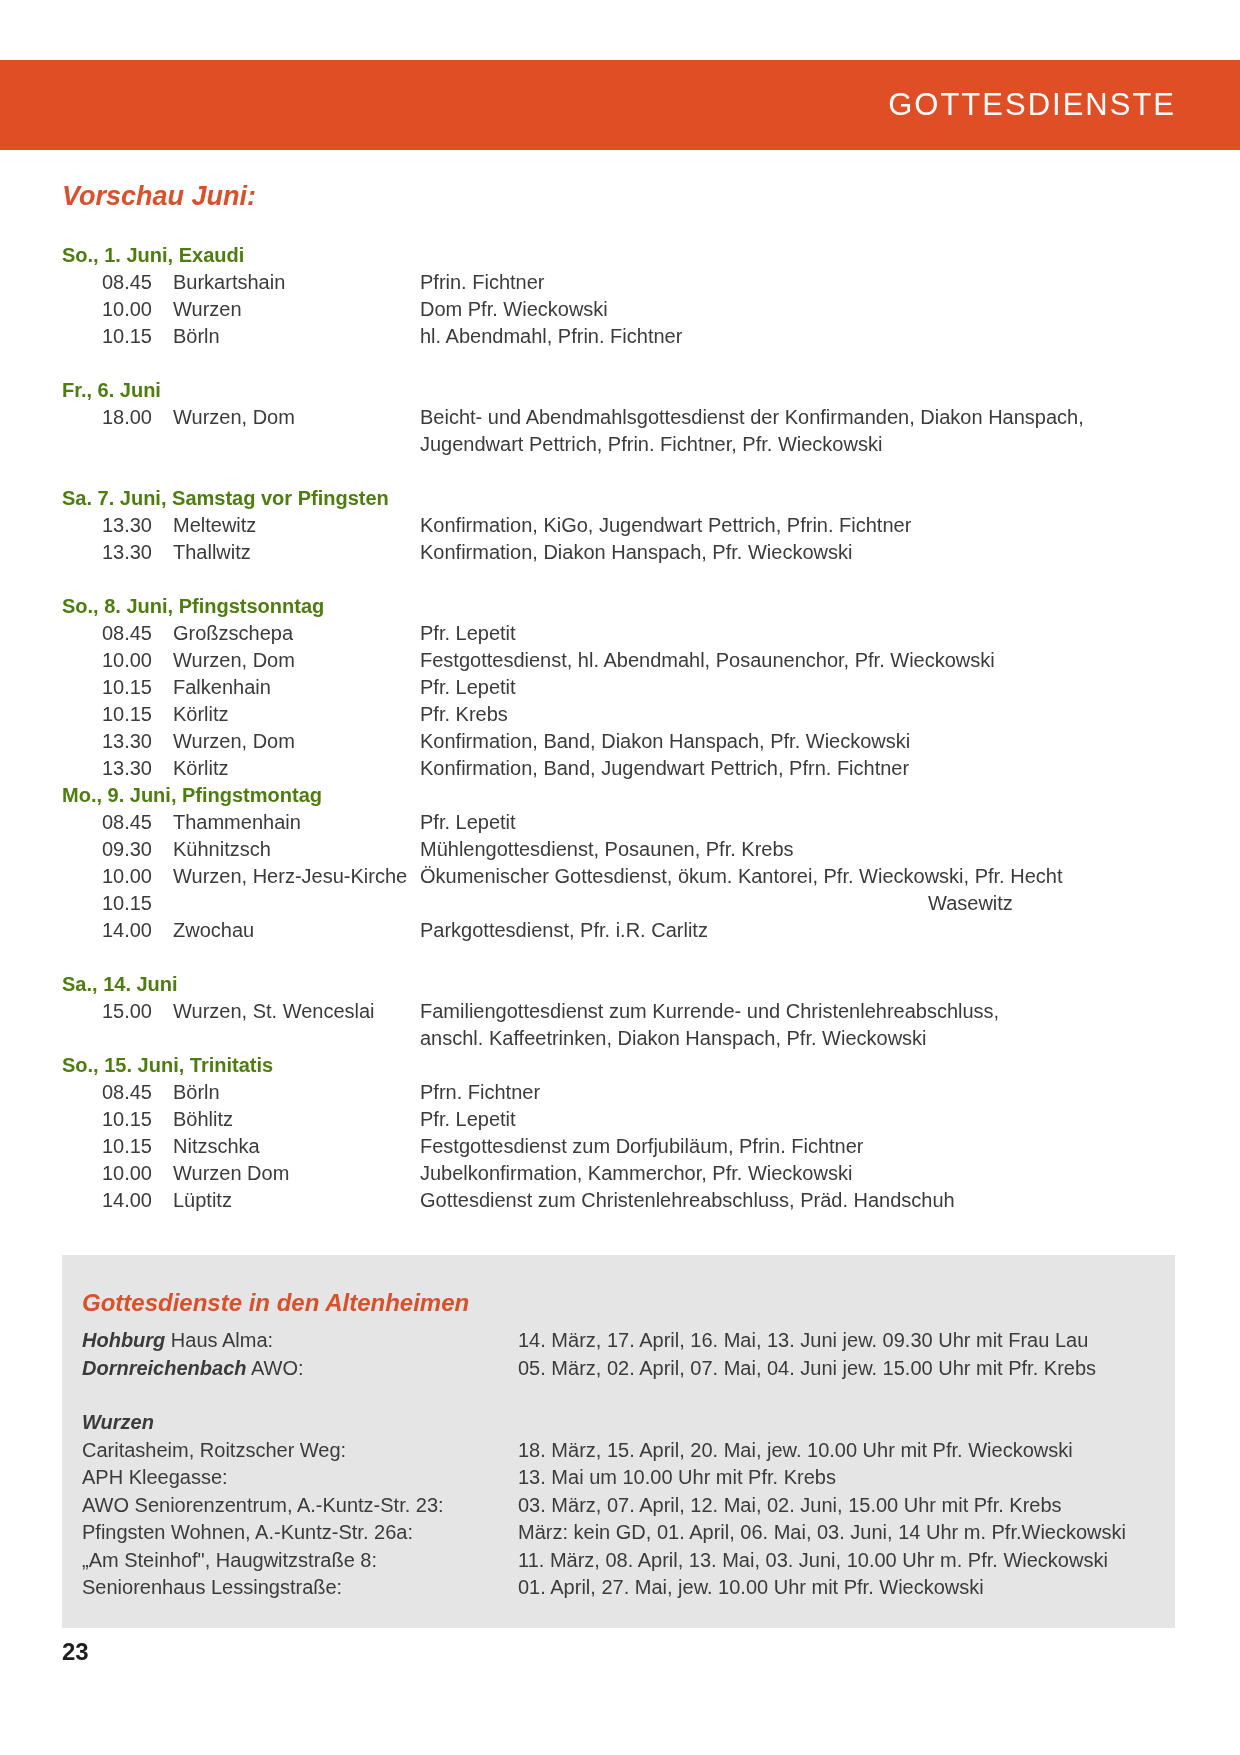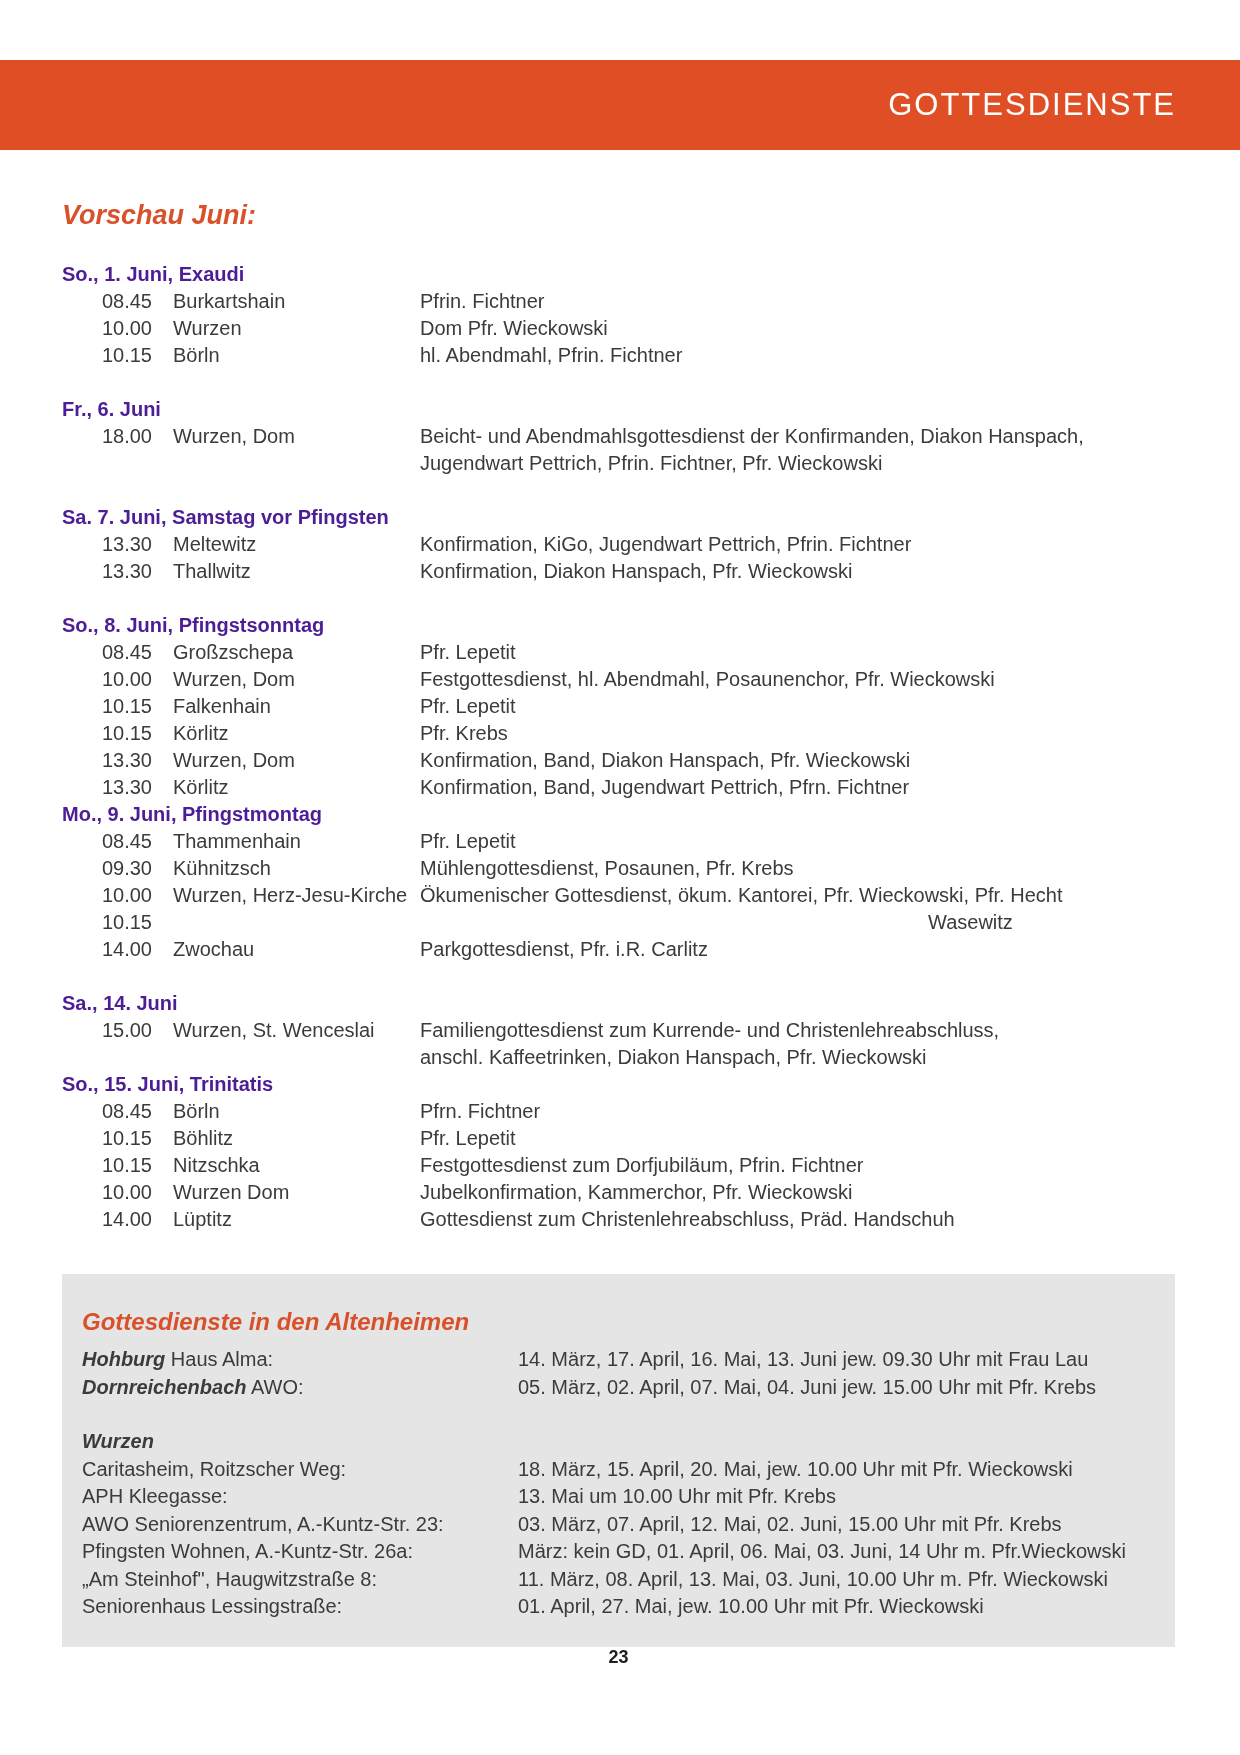--- a/index.html
+++ b/index.html
@@ -10,48 +10,48 @@
   }
   .topbar {
     position:absolute; top:60px; left:0; width:1240px; height:90px;
     background:#E04E25; box-sizing:border-box;
     display:flex; align-items:center; justify-content:flex-end;
     padding-right:64px;
   }
   .topbar .bar-title {
     color:#ffffff; font-size:31px; letter-spacing:2px; font-weight:400;text-align:right;
   }
-  .content { position:absolute; top:160px; left:62px; width:1113px; }
+  .content { position:absolute; top:141px; left:62px; width:1113px; }
   .vorschau {
     margin:40px 0 0 0; font-size:27px; font-style:italic;
     color:#D9512B; font-weight:600;
   }
   #schedule { margin-top:30px; }
   .section.gap { margin-top:27px; }
-  .sec-heading { font-weight:bold; color:#4c1d95; font-size:20px; line-height:27px; white-space:nowrap; }
+  .sec-heading { font-weight:bold; color:#4d7c0f; font-size:20px; line-height:27px; white-space:nowrap; }
   .row { display:flex; font-size:20px; line-height:27px;justify-content:space-between; }
   .time  { width:90px; text-align:right; flex:0 0 auto; }
   .place { width:247px; margin-left:21px; flex:0 0 auto; white-space:nowrap; }
   .desc  { flex:1 1 auto; white-space:nowrap; }
   .box {
     margin-top:41px; width:1113px; box-sizing:border-box;
     background:#e5e5e5; padding:34px 20px 26px 20px;
   }
   .box-heading {
     margin:0 0 10px 0; color:#D9512B; font-size:24px;
     font-style:italic; font-weight:bold;
   }
   .alt-row { display:flex; font-size:20px; line-height:27.5px; }
   .alt-label { width:436px; flex:0 0 auto; white-space:nowrap; }
   .alt-value { flex:1 1 auto; white-space:nowrap; }
   .alt-spacer { height:27px; }
   .bold-it { font-weight:bold; font-style:italic; }
   .pagenum {
-    margin-top:0; width:1113px; text-align:center;
-    font-weight:bold; font-size:18px; color:#1E1E1E;
+    margin-top:10px; width:1113px; text-align:left;
+    font-weight:bold; font-size:24px; color:#1E1E1E;
   }
 </style>
 </head>
 <body>
 
 <div class="topbar">
   <span class="bar-title">GOTTESDIENSTE</span>
 </div>
 
 <div class="content">

